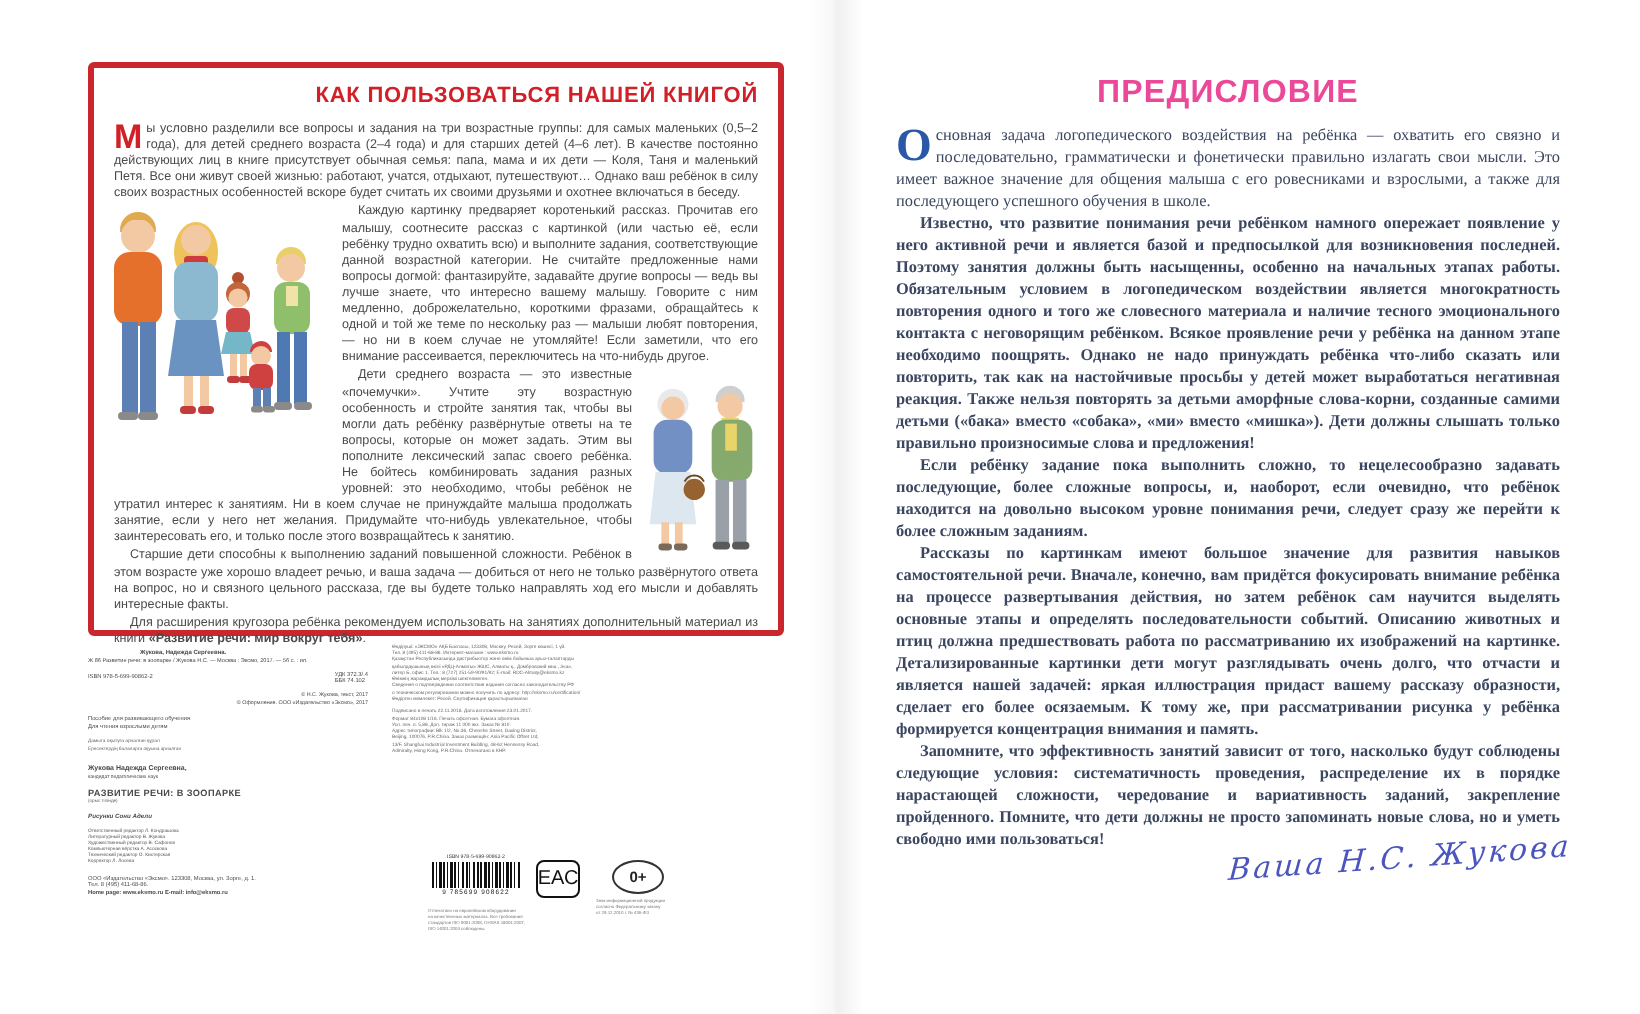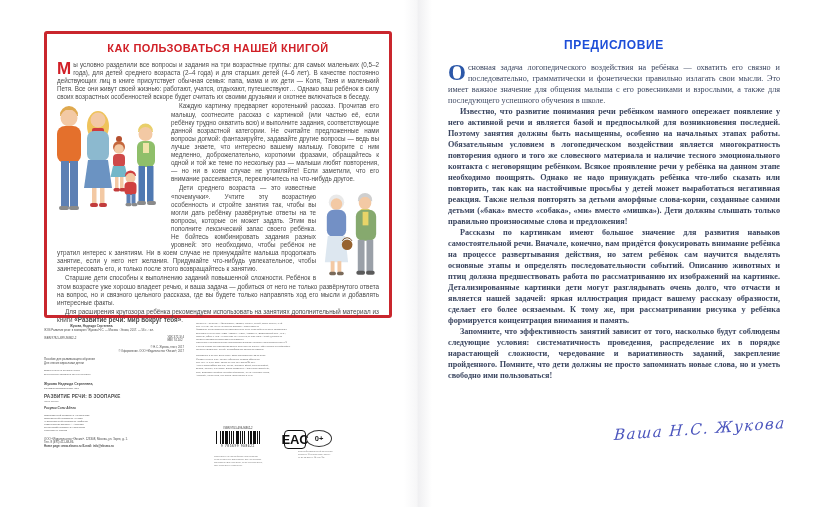--- a/index.html
+++ b/index.html
@@ -3,21 +3,21 @@
 <meta charset="utf-8">
 <style>
   html,body{margin:0;padding:0;background:#ffffff;}
   #canvas{position:relative;width:820px;height:507px;background:#fff;overflow:hidden;
           font-family:"Liberation Sans",sans-serif;}
   .fold{position:absolute;left:404px;top:0;width:28px;height:507px;pointer-events:none;
         background:linear-gradient(90deg,rgba(90,90,110,0) 0%,rgba(90,90,110,0.05) 45%,rgba(90,90,110,0.09) 52%,rgba(90,90,110,0) 100%);}
   
   .red-box{position:absolute;left:44px;top:31px;width:322px;height:271px;
            border:3px solid #c9262d;border-radius:3px;padding:6px 10px 4px 10px;background:#fff;}
-  .box-title{margin:2px 0 7px 0;text-align:center;color:#d12027;font-size:11px;font-weight:bold;letter-spacing:.4px;}
+  .box-title{margin:2px 0 7px 0;text-align:right;color:#d12027;font-size:11px;font-weight:bold;letter-spacing:.4px;}
   .box-body{color:#4b4b4b;font-size:6.3px;line-height:8.1px;text-align:justify;}
   .box-body p{margin:0 0 1px 0;}
   .box-body p.ind{text-indent:8px;}
   .dropcap-red{float:left;color:#d12027;font-weight:bold;font-size:17px;line-height:14px;margin:1px 2px 0 0;}
   .fam-float{float:left;width:112px;height:140px;margin:1px 6px 0 -4px;}
   .eld-float{float:right;width:60px;height:88px;margin:8px -2px 2px 5px;}
   .boldref{font-weight:bold;}
   
   .imp{position:absolute;color:#4a4a4a;}
   .imp-left{left:44px;top:324px;width:140px;}
@@ -37,29 +37,29 @@
   .publisher{font-size:2.9px;line-height:1.35;margin-top:5px;}
   .publisher .b{font-weight:bold;}
   .imp-mid{left:196px;top:322px;width:126px;font-size:2.4px;line-height:1.35;color:#666;}
   .lines{white-space:pre-line;}
   
   .barcode{position:absolute;left:214px;top:427px;width:48px;text-align:center;}
   .bc-isbn{font-size:2.6px;color:#333;}
   .bc-bars{height:13px;margin:1px 2px 0 2px;
            background:repeating-linear-gradient(90deg,#111 0 1px,#fff 1px 1.8px,#111 1.8px 2.4px,#fff 2.4px 3.6px,#111 3.6px 4.9px,#fff 4.9px 5.6px);}
   .bc-digits{font-size:3.2px;color:#111;letter-spacing:.6px;}
-  .eac{position:absolute;left:284px;top:430px;width:20px;height:17px;border:1.6px solid #111;border-radius:4px;
-       display:flex;align-items:center;justify-content:center;font-weight:bold;font-size:13px;color:#111;font-family:"Liberation Sans",sans-serif;}
+  .eac{position:absolute;left:268px;top:430px;width:20px;height:17px;border:1.6px solid #111;border-radius:4px;
+       display:flex;align-items:center;justify-content:center;font-weight:normal;font-size:10px;color:#111;font-family:"Liberation Sans",sans-serif;}
   .age-oval{position:absolute;left:306px;top:430px;width:24px;height:15px;border:1.4px solid #333;border-radius:50%;
             display:flex;align-items:center;justify-content:center;font-size:7.5px;font-weight:bold;color:#222;}
   .age-note{position:absolute;left:298px;top:450px;width:70px;font-size:2.2px;line-height:1.3;color:#777;}
   .quality-note{position:absolute;left:214px;top:455px;width:80px;font-size:2.2px;line-height:1.3;color:#777;}
   
   .right-title{position:absolute;left:448px;top:38px;width:332px;text-align:center;margin:0;
-               color:#1d4ed8;font-size:12px;font-weight:bold;letter-spacing:.6px;font-family:"Liberation Sans",sans-serif;}
+               color:#ec4899;font-size:16px;font-weight:bold;letter-spacing:.6px;font-family:"Liberation Sans",sans-serif;}
   .right-body{position:absolute;left:448px;top:62px;width:332px;
               font-family:"Liberation Serif",serif;font-size:8.2px;line-height:11px;
               color:#3b4660;text-align:justify;}
   .right-body p{margin:0;}
   .right-body p.ind{text-indent:12px;font-weight:bold;}
   .dropcap-blue{float:left;color:#2b57a8;font-weight:bold;font-size:23px;line-height:19px;margin:1px 2px 0 0;
                 font-family:"Liberation Serif",serif;}
   .signature{position:absolute;left:600px;top:420px;width:200px;text-align:center;
              font-family:"DejaVu Serif",serif;font-style:italic;font-size:15px;letter-spacing:1.5px;
              color:#4b55bd;transform:rotate(-4deg) skewX(-8deg);}
@@ -229,18 +229,19 @@
 на качественных материалах. Все требования
 стандартов ISO 9001:2008, OHSAS 18001:2007,
 ISO 14001:2004 соблюдены.</div>
 
   <div class="fold"></div>
 
   <h1 class="right-title">ПРЕДИСЛОВИЕ</h1>
   <div class="right-body">
     <p><span class="dropcap-blue">О</span><span>сновная задача логопедического воздействия на ребёнка — охватить его связно и последовательно, грамматически и фонетически правильно излагать свои мысли. Это имеет важное значение для общения малыша с его ровесниками и взрослыми, а также для последующего успешного обучения в школе.</span></p>
     <p class="ind">Известно, что развитие понимания речи ребёнком намного опережает появление у него активной речи и является базой и предпосылкой для возникновения последней. Поэтому занятия должны быть насыщенны, особенно на начальных этапах работы. Обязательным условием в логопедическом воздействии является многократность повторения одного и того же словесного материала и наличие тесного эмоционального контакта с неговорящим ребёнком. Всякое проявление речи у ребёнка на данном этапе необходимо поощрять. Однако не надо принуждать ребёнка что-либо сказать или повторить, так как на настойчивые просьбы у детей может выработаться негативная реакция. Также нельзя повторять за детьми аморфные слова-корни, созданные самими детьми («бака» вместо «собака», «ми» вместо «мишка»). Дети должны слышать только правильно произносимые слова и предложения!</p>
+    <p class="ind">Если ребёнку задание пока выполнить сложно, то нецелесообразно задавать последующие, более сложные вопросы, и, наоборот, если очевидно, что ребёнок находится на довольно высоком уровне понимания речи, следует сразу же перейти к более сложным заданиям.</p>
     <p class="ind">Рассказы по картинкам имеют большое значение для развития навыков самостоятельной речи. Вначале, конечно, вам придётся фокусировать внимание ребёнка на процессе развертывания действия, но затем ребёнок сам научится выделять основные этапы и определять последовательности событий.  Описанию животных и птиц должна предшествовать работа по рассматриванию их изображений на картинке. Детализированные картинки дети могут разглядывать очень долго, что отчасти и является нашей задачей: яркая иллюстрация придаст вашему рассказу образности, сделает его более осязаемым. К тому же, при рассматривании рисунка у ребёнка формируется концентрация внимания и память.</p>
     <p class="ind">Запомните, что эффективность занятий зависит от того, насколько будут соблюдены следующие условия: систематичность проведения, распределение их в порядке нарастающей сложности, чередование и вариативность заданий, закрепление пройденного. Помните, что дети должны не просто запоминать новые слова, но и уметь свободно ими пользоваться!</p>
   </div>
   <div class="signature">Ваша  Н.С. Жукова</div>
 
 </div>
 
 </body></html>

